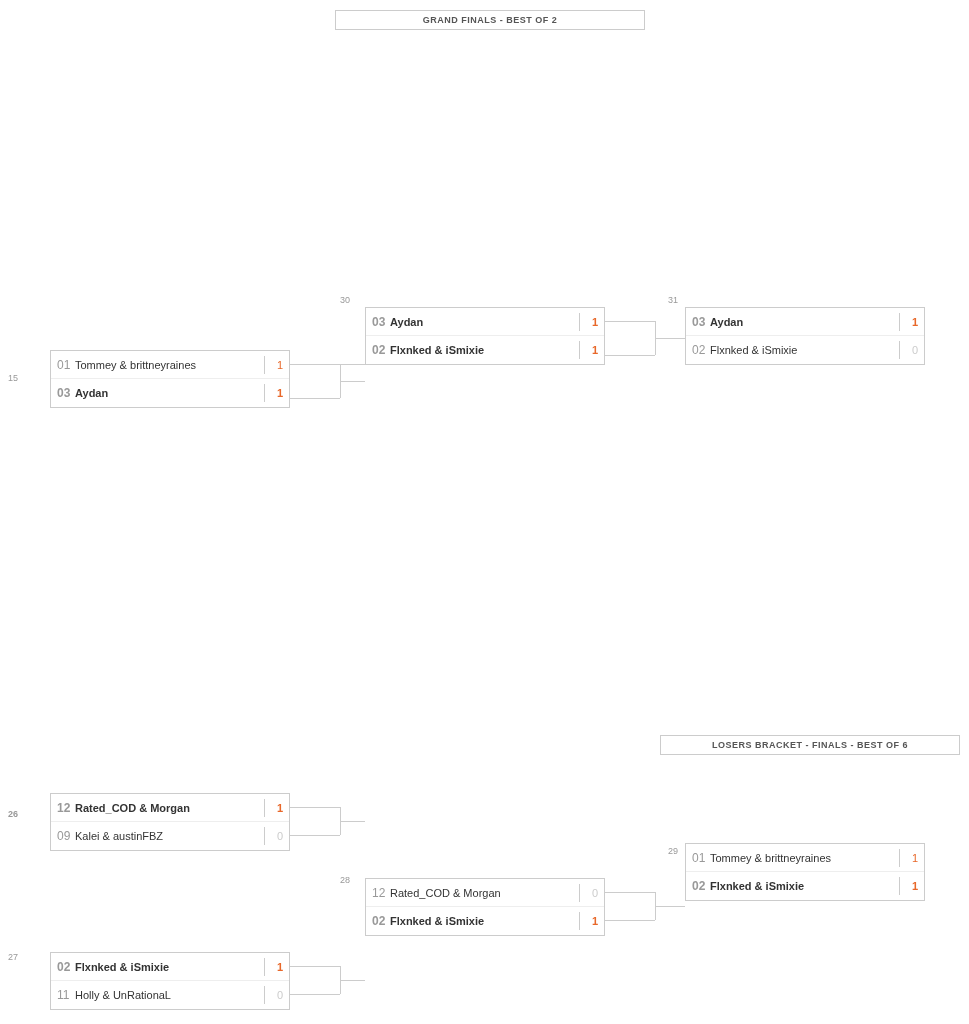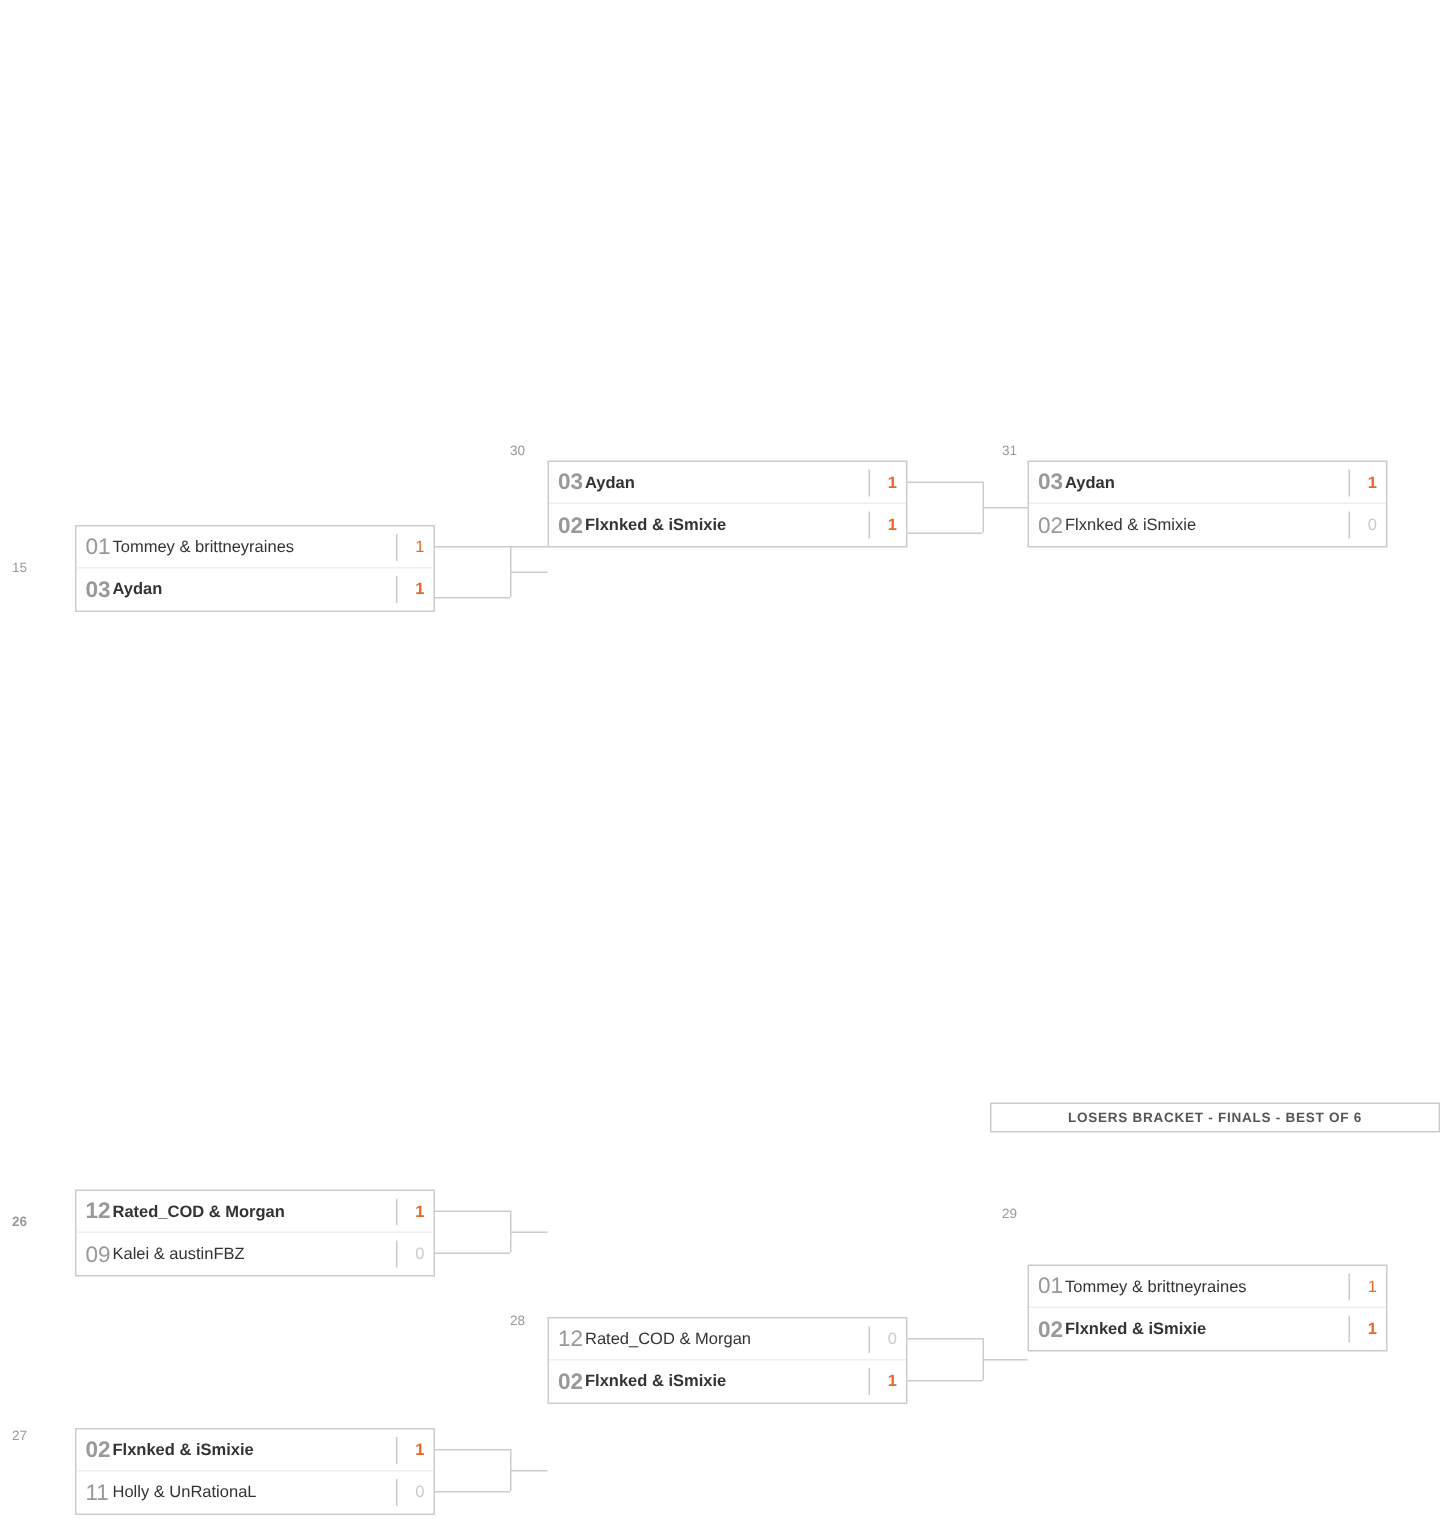--- a/index.html
+++ b/index.html
@@ -50,21 +50,21 @@
     }
     .match-row:last-child {
       border-bottom: none;
     }
     .match-row.winner {
       font-weight: bold;
     }
 
     .seed {
       width: 18px;
-      font-size: 15px;
+      font-size: 12px;
       color: #999;
       flex-shrink: 0;
     }
 
     .team-name {
       flex: 1;
       font-size: 11px;
       overflow: hidden;
       white-space: nowrap;
     }
@@ -109,20 +109,21 @@
     .connector.vertical {
       width: 1px;
     }
   </style>
 </head>
 <body>
 
 <div class="bracket-container">
 
 
+  <div id="header-grand-finals" class="section-header" style="left:335px; top:10px; width:310px;">GRAND FINALS - BEST OF 2</div>
 
 
 
 
   <div id="header-losers-finals" class="section-header" style="left:660px; top:735px; width:300px;">LOSERS BRACKET - FINALS - BEST OF 6</div>
 
   <div class="match-num" style="left:8px; top:373px;">15</div>
   <div class="match-box" style="left:50px; top:350px;">
     <div class="match-row">
       <span class="seed">01</span>
@@ -211,21 +212,21 @@
       <span class="score zero">0</span>
     </div>
     <div class="match-row winner">
       <span class="seed">02</span>
       <span class="team-name">Flxnked &amp; iSmixie</span>
       <div class="score-divider"></div>
       <span class="score">1</span>
     </div>
   </div>
 
-  <div class="match-num" style="left:668px; top:804px;">29</div>
+  <div class="match-num" style="left:668px; top:846px;">29</div>
   <div class="match-box" style="left:685px; top:843px;">
     <div class="match-row">
       <span class="seed">01</span>
       <span class="team-name">Tommey &amp; brittneyraines</span>
       <div class="score-divider"></div>
       <span class="score">1</span>
     </div>
     <div class="match-row winner">
       <span class="seed">02</span>
       <span class="team-name">Flxnked &amp; iSmixie</span>

